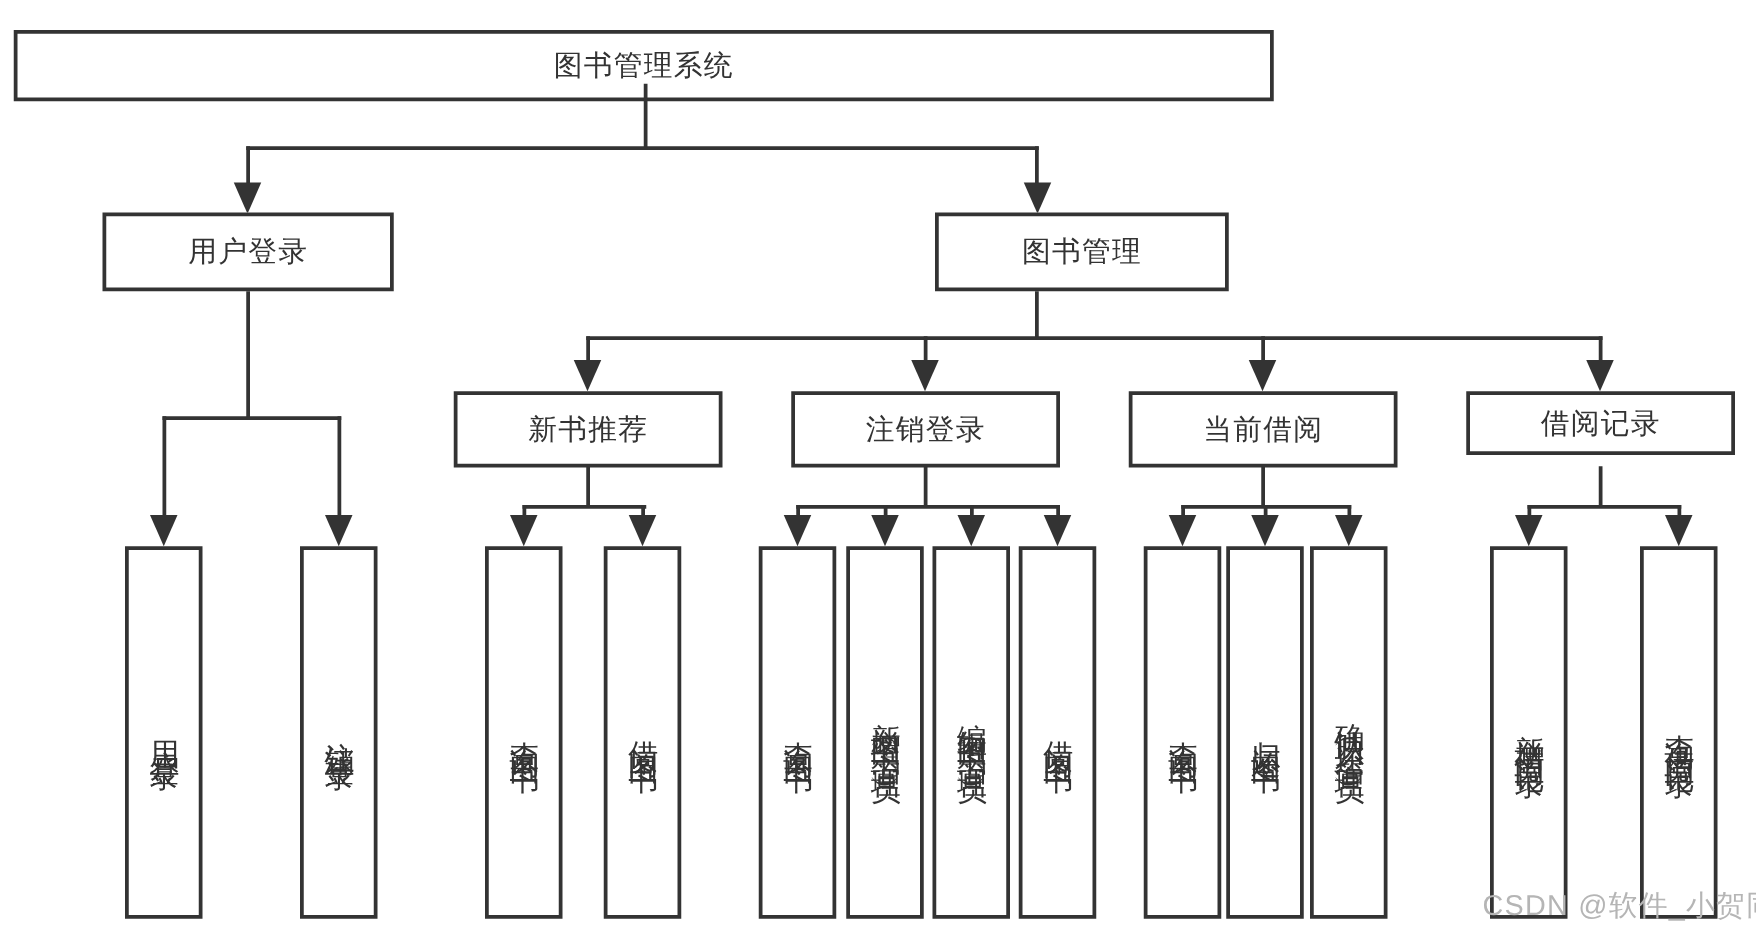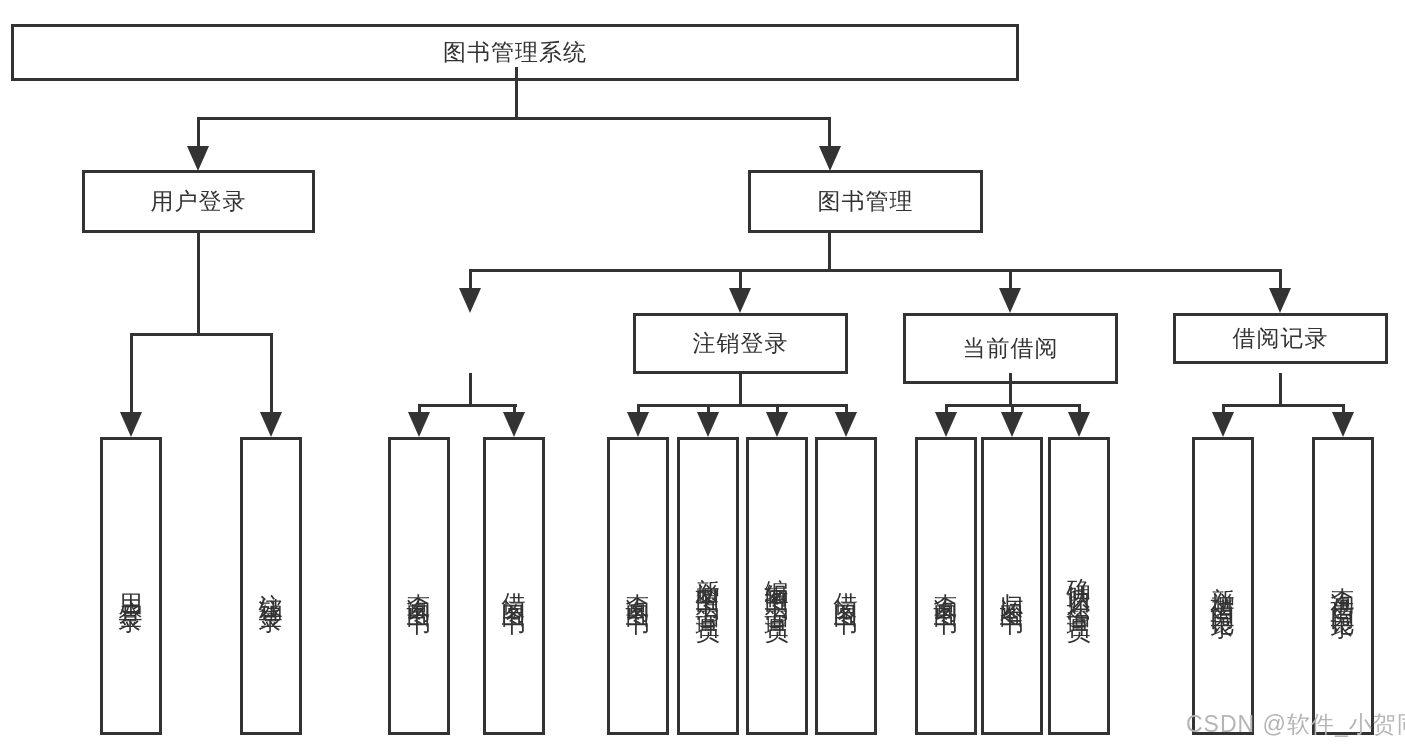--- a/index.html
+++ b/index.html
@@ -88,24 +88,27 @@
   <div class="hline" style="left:469px;top:269px;width:813px;"></div>
   <div class="vline" style="left:469px;top:269px;height:23px;"></div>
   <div class="arrow" style="left:459px;top:288px;"></div>
   <div class="vline" style="left:739px;top:269px;height:23px;"></div>
   <div class="arrow" style="left:729px;top:288px;"></div>
   <div class="vline" style="left:1009px;top:269px;height:23px;"></div>
   <div class="arrow" style="left:999px;top:288px;"></div>
   <div class="vline" style="left:1279px;top:269px;height:23px;"></div>
   <div class="arrow" style="left:1269px;top:288px;"></div>
 
+  <div class="node" style="left:363px;top:313px;width:215px;height:61px;">
+    <span>新书推荐</span>
+  </div>
   <div class="node" style="left:633px;top:313px;width:215px;height:61px;">
     <span>注销登录</span>
   </div>
-  <div class="node" style="left:903px;top:313px;width:215px;height:71px;">
+  <div class="node" style="left:903px;top:313px;width:215px;height:61px;">
     <span>当前借阅</span>
   </div>
   <div class="node" style="left:1173px;top:313px;width:215px;height:51px;">
     <span>借阅记录</span>
   </div>
 
   <div class="vline" style="left:469px;top:373px;height:33px;"></div>
   <div class="hline" style="left:418px;top:404px;width:99px;"></div>
   <div class="vline" style="left:418px;top:404px;height:11px;"></div>
   <div class="arrow" style="left:408px;top:412px;"></div>

